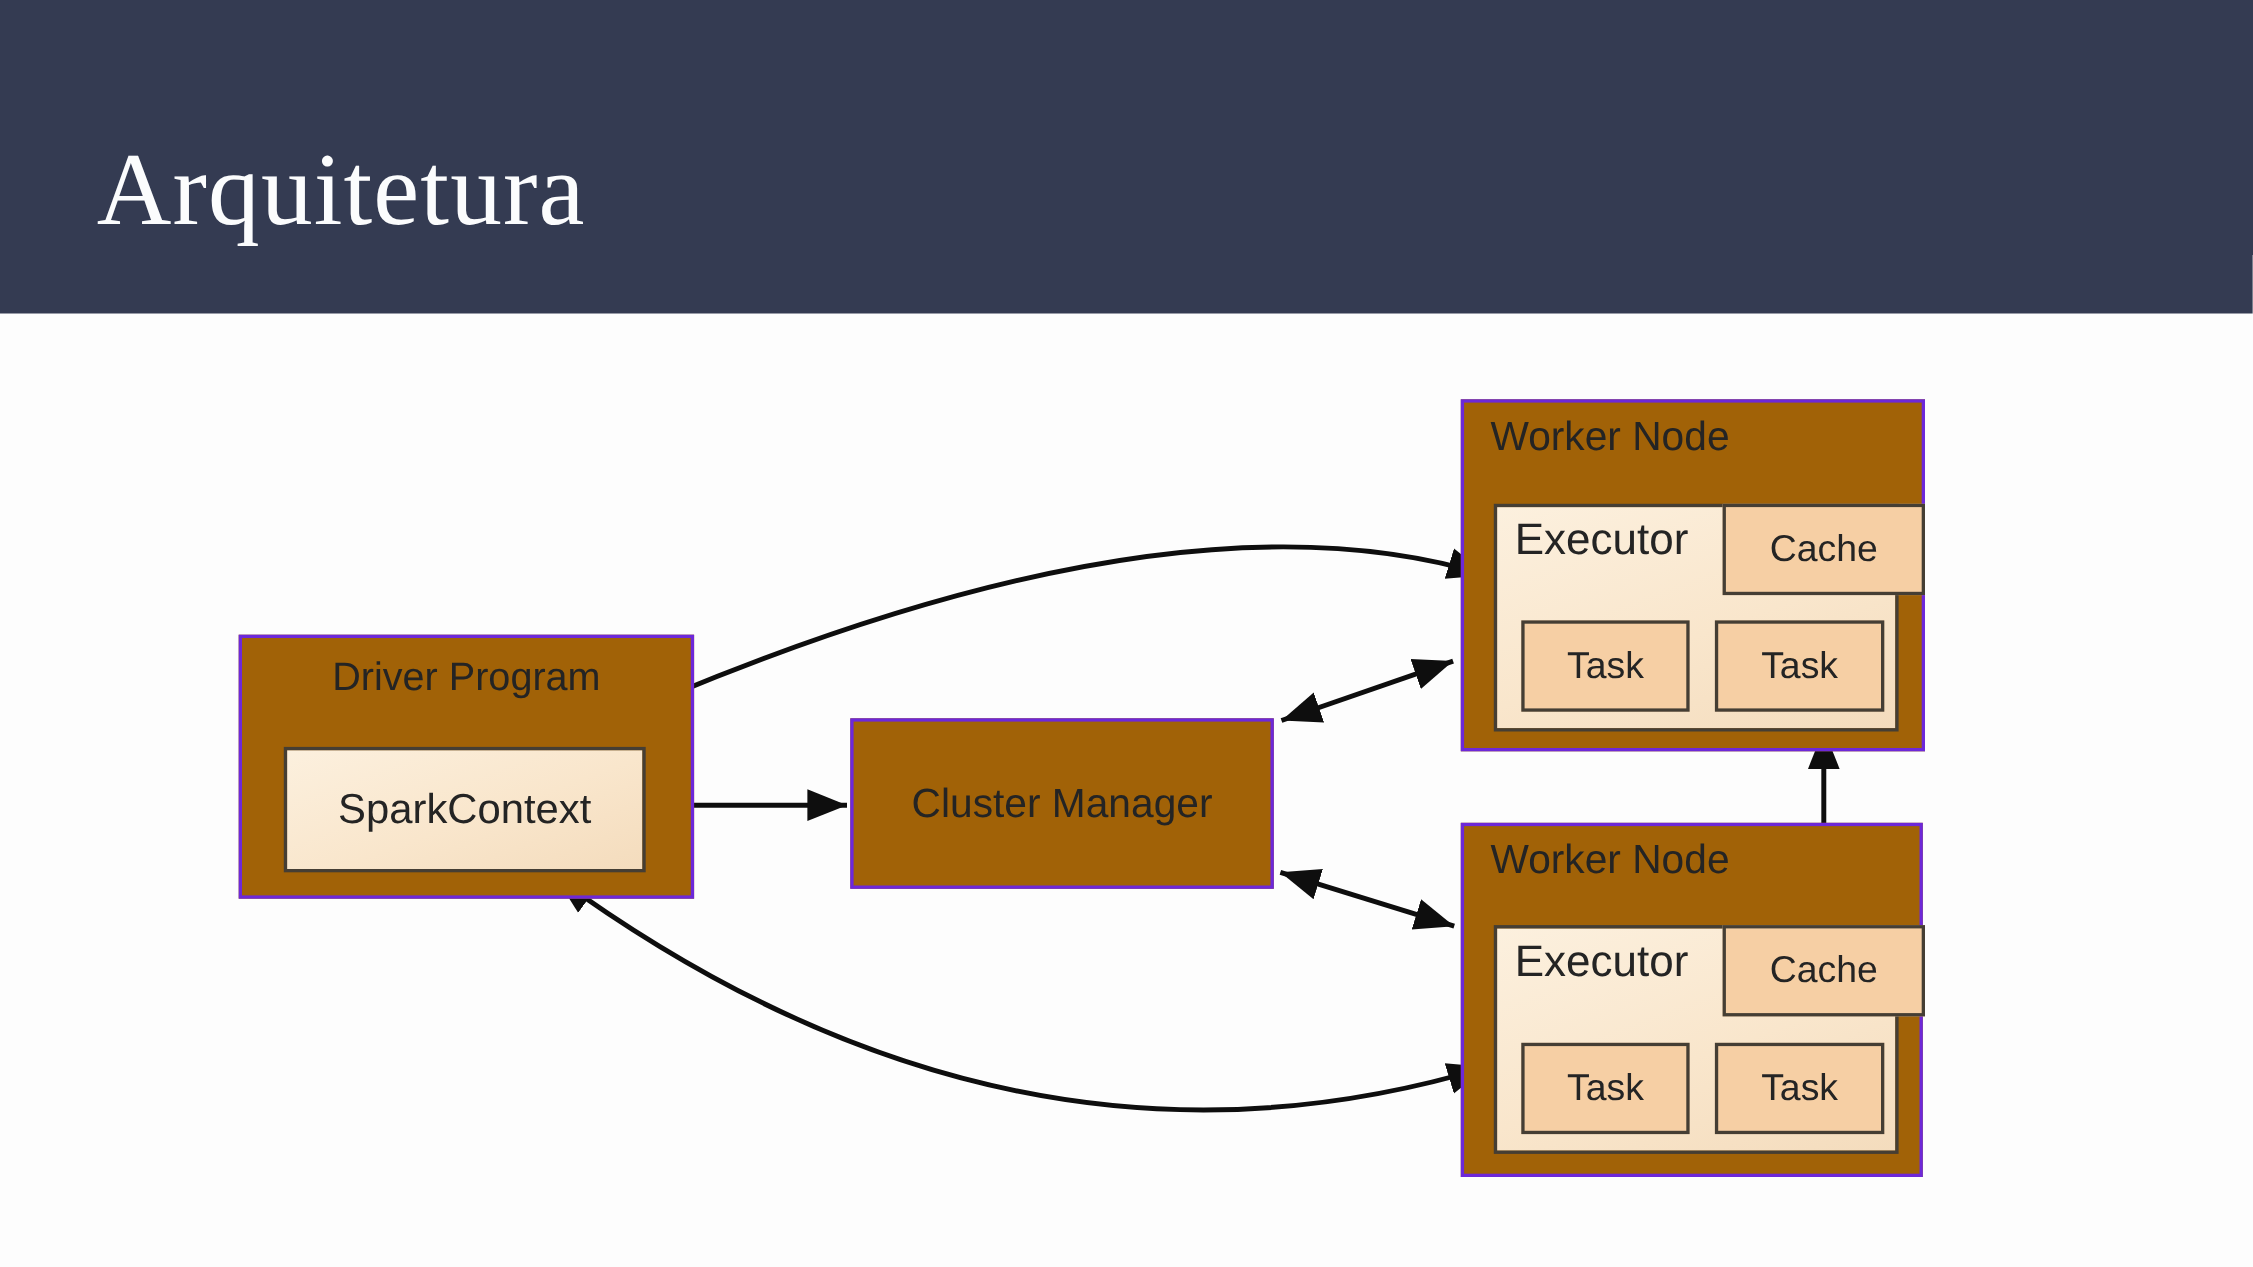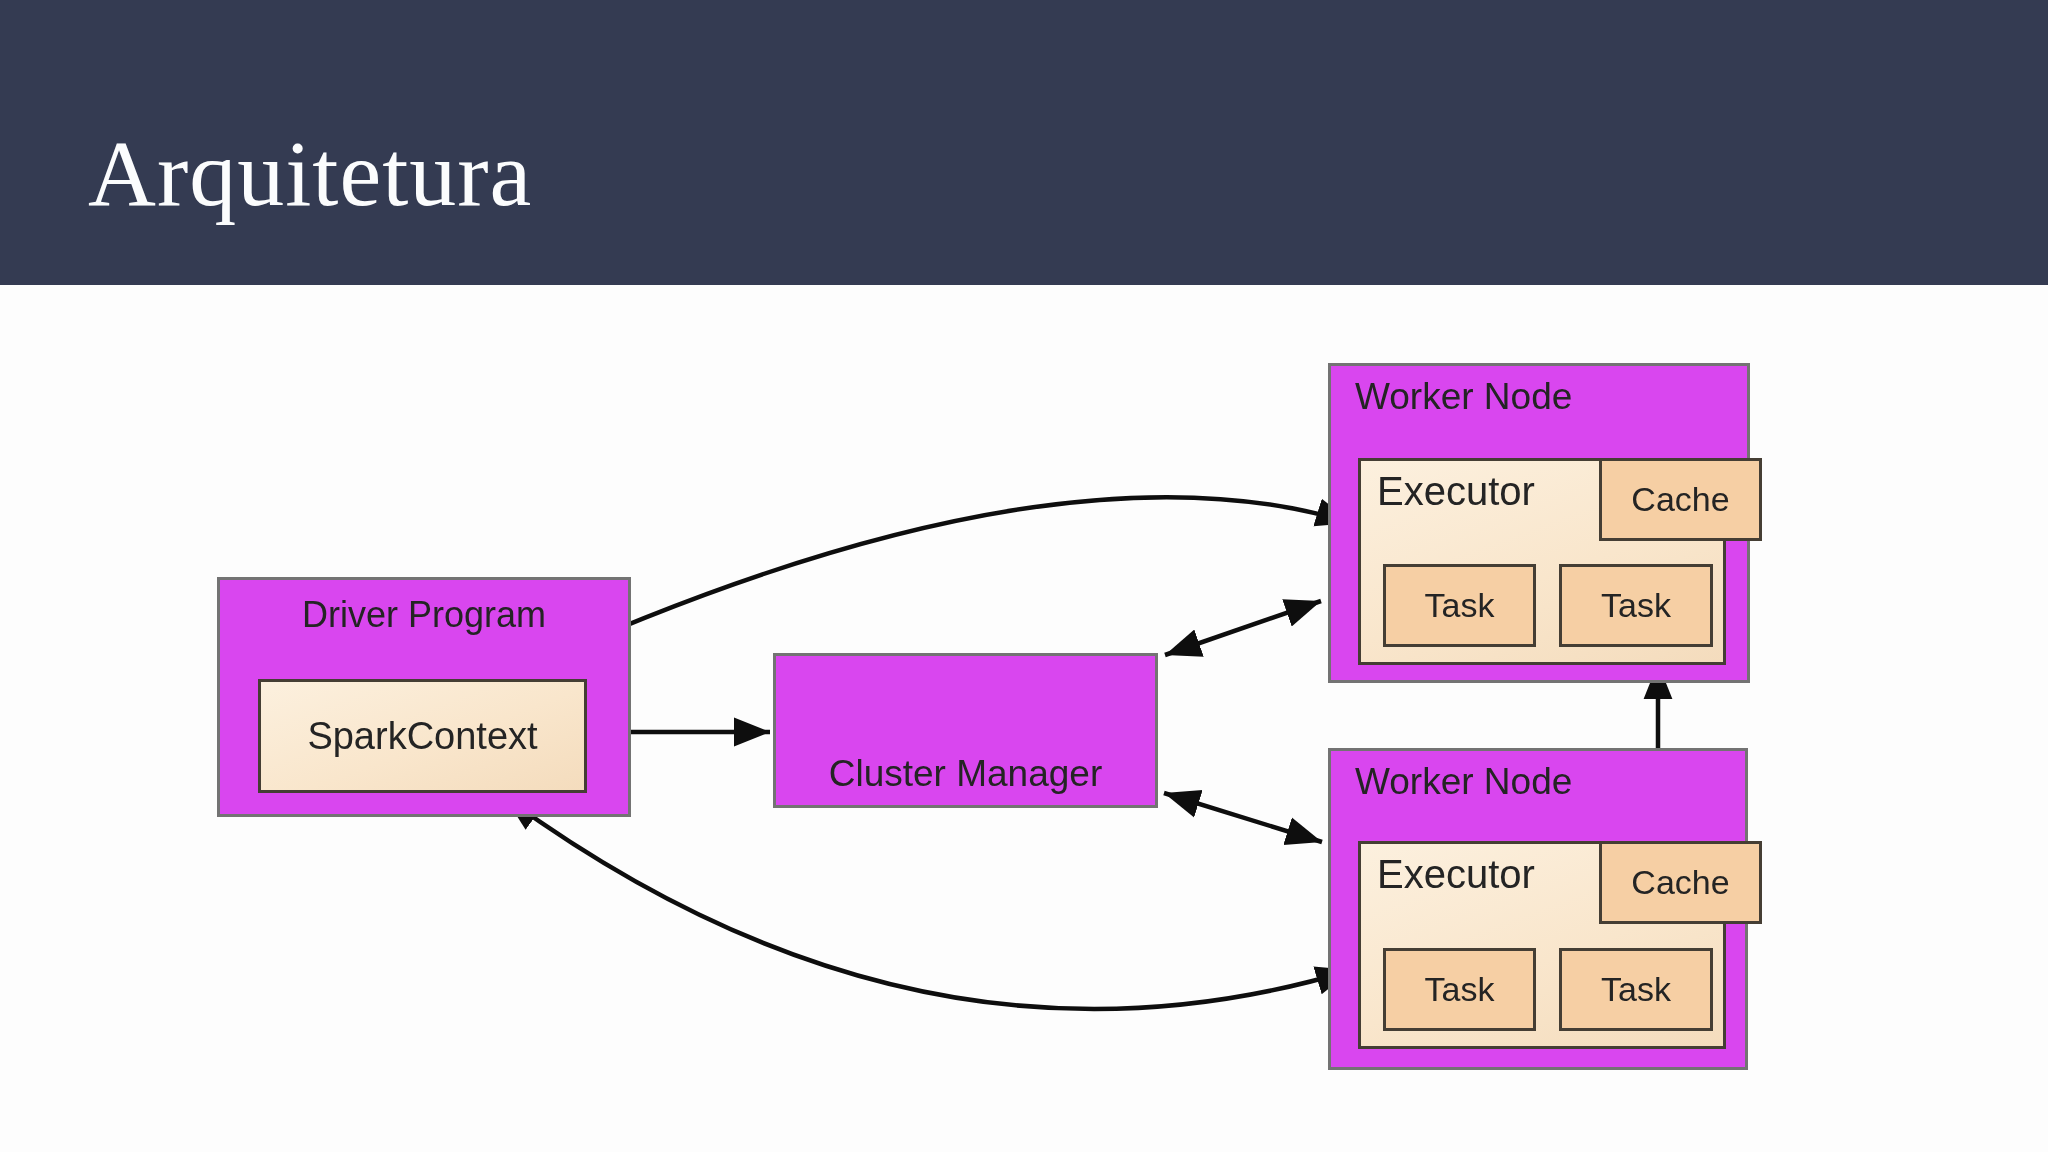--- a/index.html
+++ b/index.html
@@ -17,49 +17,49 @@
     padding-left:11px;
   }
   .title{
     position:absolute;left:88px;top:118px;
     font-family:"Liberation Serif","DejaVu Serif",serif;
     font-size:94px;line-height:110px;font-weight:400;
     color:#fbfcfd;letter-spacing:1px;
   }
   
   .dbox{position:absolute;box-sizing:border-box;}
-  .white-box{background:#d946ef;border:3px solid #737373;}
+  .white-box{background:#a16207;border:3px solid #6d28d9;}
   .peach-light{
     background:linear-gradient(160deg,#fcf0de 0%,#f9e6cc 55%,#f4dcbd 100%);
     border:3px solid #453e34;
   }
   .peach-dark{background:#f6cfa4;border:3px solid #453e34;}
   .dlabel{
     color:#242424;white-space:nowrap;
   }
   .center-label{
     display:flex;align-items:center;justify-content:center;
     width:100%;height:100%;
   }
   
   .driver{left:217px;top:577px;width:414px;height:240px;}
   .driver-label{position:absolute;left:0;top:14px;width:100%;text-align:center;font-size:36px;}
   .sparkcontext{left:38px;top:99px;width:329px;height:114px;}
   .sparkcontext .dlabel{font-size:38px;}
   
   .cluster{left:773px;top:653px;width:385px;height:155px;}
-  .cluster .dlabel{font-size:37px;margin-top:43px;}
+  .cluster .dlabel{font-size:37px;}
   
   .wn1{left:1328px;top:363px;width:422px;height:320px;}
   .wn2{left:1328px;top:748px;width:420px;height:322px;}
   .wn-label{position:absolute;left:24px;top:10px;font-size:37px;}
   .executor1{left:27px;top:92px;width:368px;height:207px;}
   .executor2{left:27px;top:90px;width:368px;height:208px;}
   .exec-label{position:absolute;left:16px;top:8px;font-size:40px;}
-  .cache{left:205px;top:-3px;width:163px;height:83px;margin-left:33px;}
+  .cache{left:205px;top:-3px;width:184px;height:83px;}
   .cache .dlabel,.task .dlabel{font-size:34px;}
   .task-a{left:22px;top:103px;width:153px;height:83px;}
   .task-b{left:198px;top:103px;width:154px;height:83px;}
   .task-a2{left:22px;top:104px;width:153px;height:83px;}
   .task-b2{left:198px;top:104px;width:154px;height:83px;}
   
   .arrows{position:absolute;left:0;top:0;width:2048px;height:1152px;pointer-events:none;}
   .arrows path{stroke:#0e0e0e;stroke-width:4.5;fill:none;}
 </style>
 </head>

